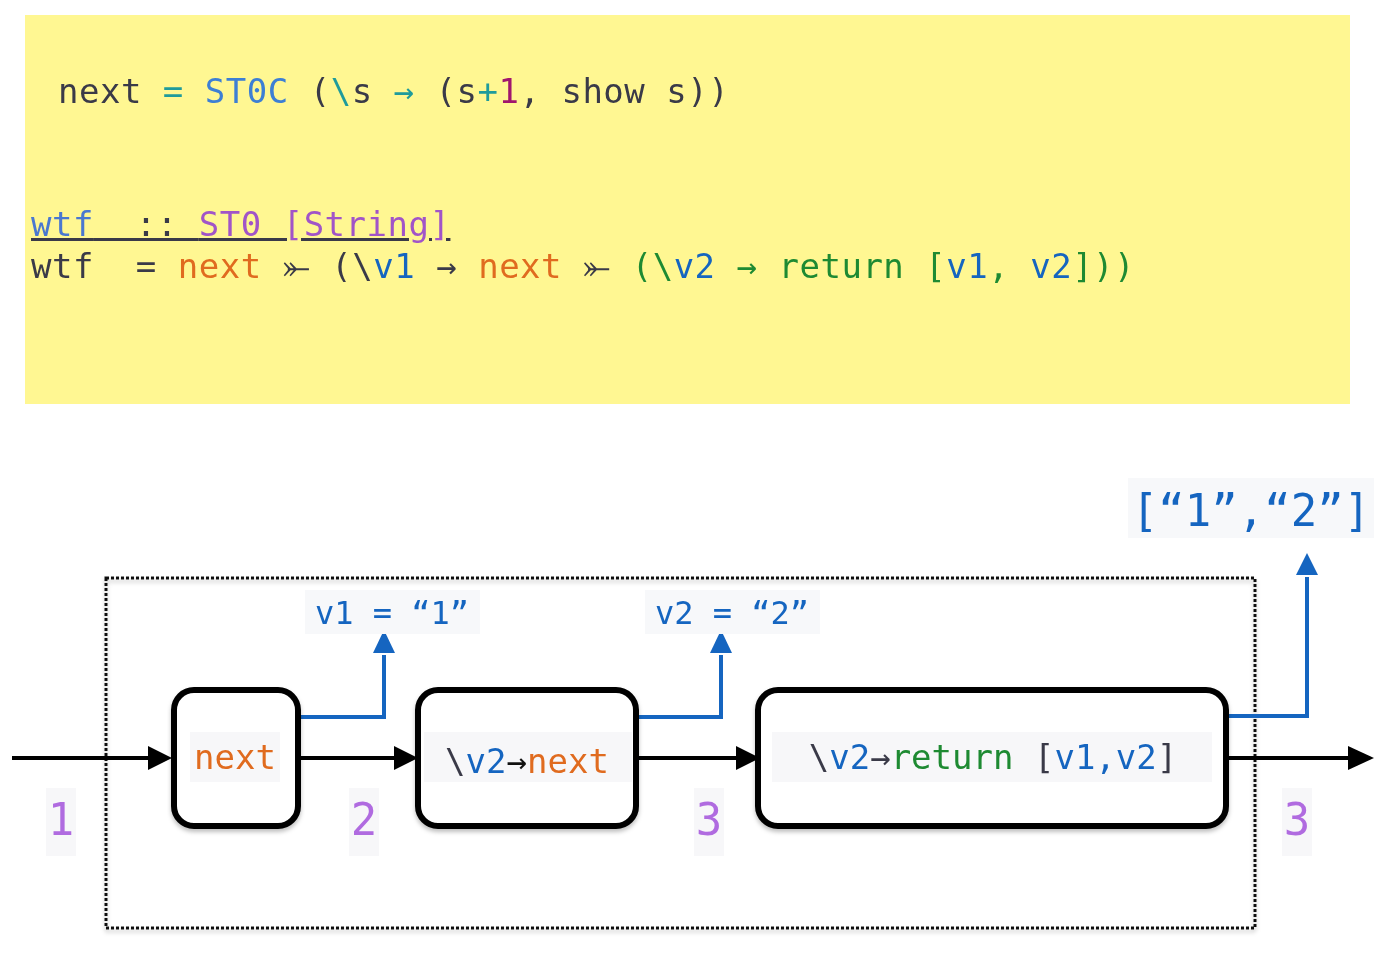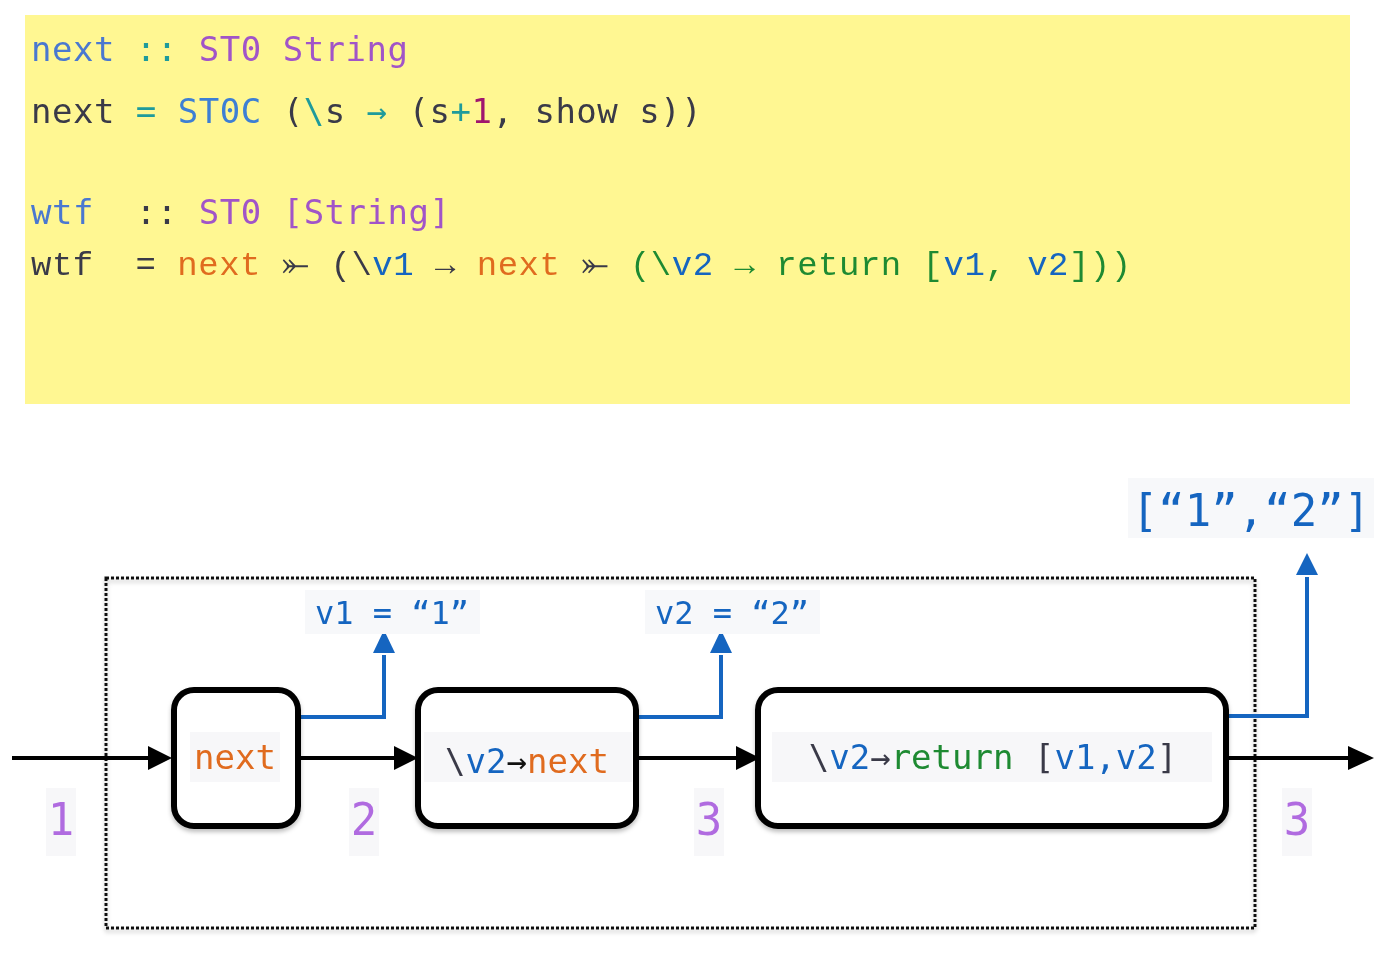--- a/index.html
+++ b/index.html
@@ -4,44 +4,43 @@
 <style>
   html, body { margin: 0; padding: 0; background: #ffffff; }
   body { width: 1378px; height: 964px; position: relative; overflow: hidden;
          font-family: "DejaVu Sans Mono", "Liberation Mono", monospace; }
 
   .code-box { position: absolute; left: 25px; top: 15px; width: 1325px; height: 389px;
               background: #fff792; }
   .code-line { position: absolute; left: 6px; font-size: 34px; line-height: 40px;
                white-space: pre; color: #3a3a48; letter-spacing: 0.5px; }
   .l1 { top: 14px; }
-  .l2 { top: 76px; }
-  .l3 { top: 177px; }
-  .l4 { top: 231px; font-family: Liberation Mono, monospace; }
+  .l2 { top: 56px; margin-left: 27px; }
+  .l3 { top: 189px; text-decoration: underline; }
+  .l4 { top: 231px; }
   .l5 { top: 340px; }
 
   .c-def   { color: #4a78d0; }
   .c-type  { color: #a154c8; }
   .c-op    { color: #1f9b9b; }
   .c-con   { color: #3d7fd4; }
   .c-num   { color: #a0166e; }
   .c-numv  { color: #b06be0; }
   .c-next  { color: #e06b1f; }
   .c-var   { color: #1565c0; }
   .c-green { color: #1e8a32; }
   .c-plain { color: #3a3a48; }
 
   .diagram { position: absolute; left: 0; top: 420px; width: 1378px; height: 544px; }
   svg text { font-family: "DejaVu Sans Mono", "Liberation Mono", monospace; }
 </style>
 </head>
 <body>
 
 <div class="code-box">
-  <div class="code-line l1"><span class="c-def">next</span><span class="c-op"> :: </span><span class="c-type">ST0 String</span></div>
   <div class="code-line l2"><span class="c-plain">next </span><span class="c-op">= </span><span class="c-con">ST0C </span><span class="c-plain">(</span><span class="c-op">\</span><span class="c-plain">s </span><span class="c-op">→ </span><span class="c-plain">(s</span><span class="c-op">+</span><span class="c-num">1</span><span class="c-plain">, show s))</span></div>
   <div class="code-line l3"><span class="c-def">wtf</span><span class="c-plain">  :: </span><span class="c-type">ST0 [String]</span></div>
   <div class="code-line l4"><span class="c-plain">wtf  = </span><span class="c-next">next </span><span class="c-plain">⤜ (</span><span class="c-plain">\</span><span class="c-var">v1 </span><span class="c-plain">→ </span><span class="c-next">next </span><span class="c-plain">⤜ </span><span class="c-green">(\</span><span class="c-var">v2 </span><span class="c-green">→ </span><span class="c-green">return [</span><span class="c-var">v1</span><span class="c-green">, </span><span class="c-var">v2</span><span class="c-green">]))</span></div>
 </div>
 
 <div class="diagram">
   <svg width="1378" height="544" viewBox="0 0 1378 544" xmlns="http://www.w3.org/2000/svg">
     <defs>
       <marker id="ah-black" markerWidth="10" markerHeight="10" refX="9" refY="5" orient="auto" markerUnits="userSpaceOnUse">
         <path d="M0,0 L24,5 L0,10 z" transform="scale(1,1)" fill="#000"></path>

